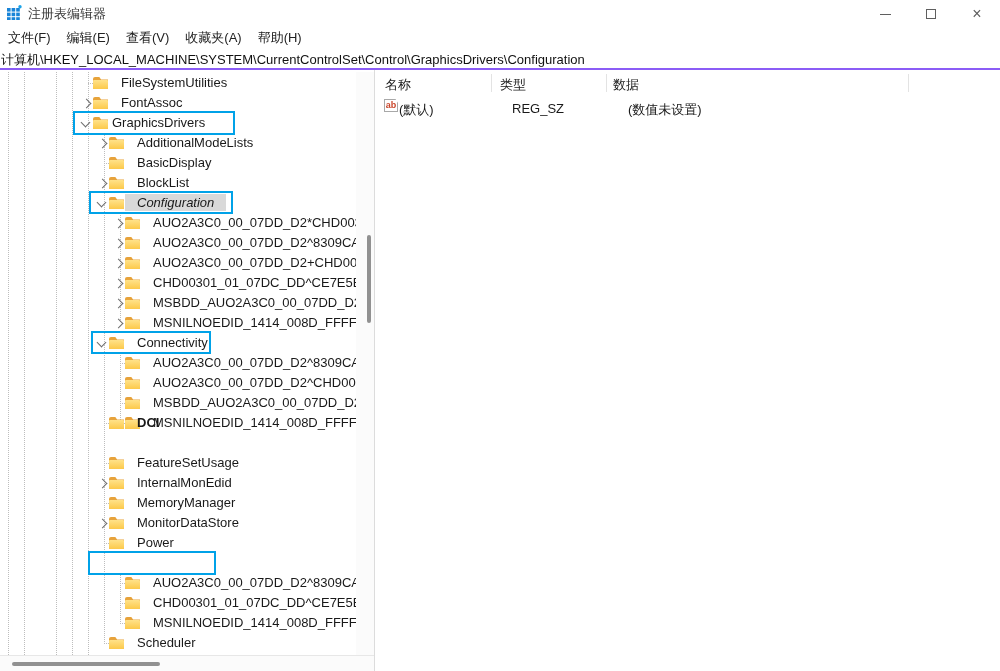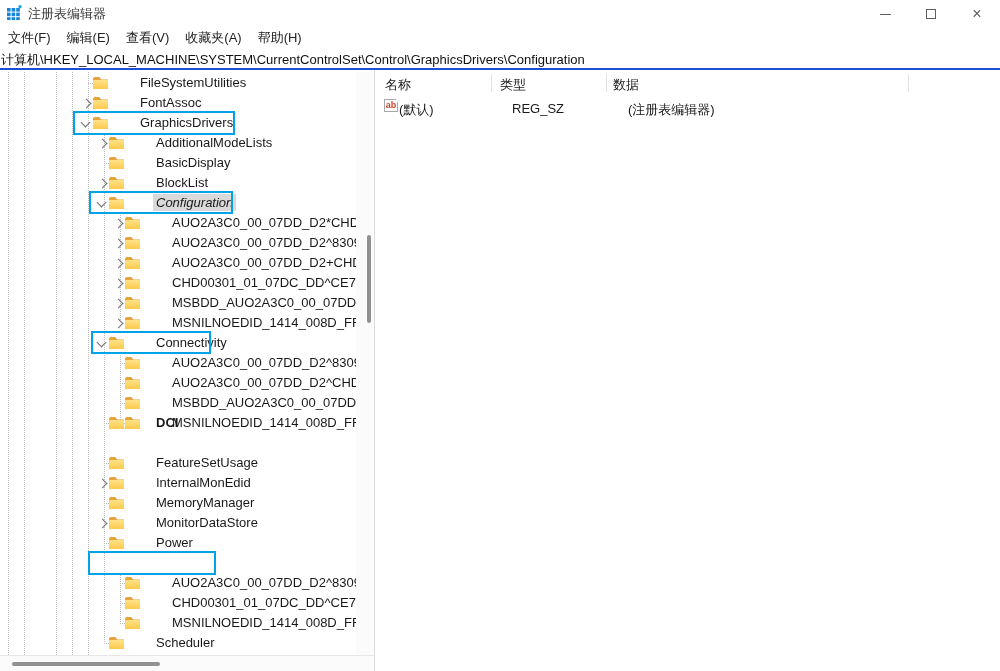--- a/index.html
+++ b/index.html
@@ -16,29 +16,29 @@
   .glyph-max{width:10px;height:10px;border:1px solid #5f5f5f;box-sizing:border-box;}
   .glyph-close{font-size:16px;color:#5f5f5f;line-height:1;}
 
   
   .menubar{position:absolute;top:26px;left:0;right:0;height:22px;font-size:13px;color:#222;}
   .menu-item{display:inline-block;padding:3px 8px 3px 8px;white-space:nowrap;}
   .menu-item:first-child{padding-left:8px;}
 
   
   .addressbar{position:absolute;top:48px;left:0;right:0;height:22px;box-sizing:border-box;
-              border-bottom:2px solid #1d4ed8;background:#fff;}
+              border-bottom:2px solid #8b5cf6;background:#fff;}
   .address-text{position:absolute;left:1px;top:3px;font-size:13px;color:#111;white-space:nowrap;}
 
   
   .bodyarea{position:absolute;top:70px;left:0;width:1000px;height:601px;background:#fff;}
 
   .tree-pane{position:absolute;left:0;top:2px;width:356px;height:583px;overflow:hidden;background:#fff;}
   .tree-row{position:absolute;left:0;width:356px;height:20px;font-size:13px;color:#191919;}
-  .tree-label{position:absolute;top:1px;white-space:nowrap;padding:1px 3px;margin-left:28px;}
+  .tree-label{position:absolute;top:1px;white-space:nowrap;padding:1px 12px;}
   .sel{background:#d9d9d9;font-style:italic;}
   .guide{position:absolute;width:1px;
          background-image:repeating-linear-gradient(to bottom,#bdbdbd 0,#bdbdbd 1px,transparent 1px,transparent 2px);}
   .hconn{position:absolute;height:1px;
          background-image:repeating-linear-gradient(to right,#bdbdbd 0,#bdbdbd 1px,transparent 1px,transparent 2px);}
   .chev{position:absolute;width:7px;height:7px;border-right:1.5px solid #6d6d6d;border-bottom:1.5px solid #6d6d6d;box-sizing:border-box;}
   .chev.right{transform:rotate(-45deg);}
   .chev.down{transform:rotate(45deg);}
   .folder{position:absolute;top:4px;width:16px;height:13px;}
   .folder .fb{position:absolute;left:0;top:0;width:15px;height:12px;background:#e7a33b;border-radius:2px 1px 1px 1px;
@@ -128,21 +128,21 @@
             <i class="ff"></i>
           </span>
           <span class="tree-label" style="left: 109px;">FontAssoc</span>
         </div>
         <div class="tree-row" style="top: 41px;">
           <span class="chev down" style="left: 82px; top: 6px;"></span>
           <span class="folder" style="left: 93px;">
             <i class="fb"></i>
             <i class="ff"></i>
           </span>
-          <span class="tree-label" style="left: 109px;">GraphicsDrivers</span>
+          <span class="tree-label" style="left: 100px;">GraphicsDrivers</span>
         </div>
         <div class="ann" style="left: 73px; top: 39px; width: 162px; height: 24px; border-color: rgb(0, 162, 232);"></div>
         <div class="tree-row" style="top: 61px;">
           <span class="chev right" style="left: 99px; top: 7px;"></span>
           <span class="folder" style="left: 109px;">
             <i class="fb"></i>
             <i class="ff"></i>
           </span>
           <span class="tree-label" style="left: 125px;">AdditionalModeLists</span>
         </div>
@@ -356,19 +356,19 @@
           <span class="vh-cell" style="left: 236px;">数据</span>
           <div class="vh-sep" style="left: 114px;"></div>
           <div class="vh-sep" style="left: 229px;"></div>
           <div class="vh-sep" style="left: 531px;"></div>
         </div>
       <div id="values-rows">
           <div>
             <span class="ab-icon">ab</span>
             <span class="vrow-cell" style="left: 22px;">(默认)</span>
             <span class="vrow-cell" style="left: 135px;">REG_SZ</span>
-            <span class="vrow-cell" style="left: 251px;">(注册表编辑器)</span>
+            <span class="vrow-cell" style="left: 251px;">(数值未设置)</span>
           </div>
         </div>
     </div>
   </div>
 
 </div>
 
 </body></html>

